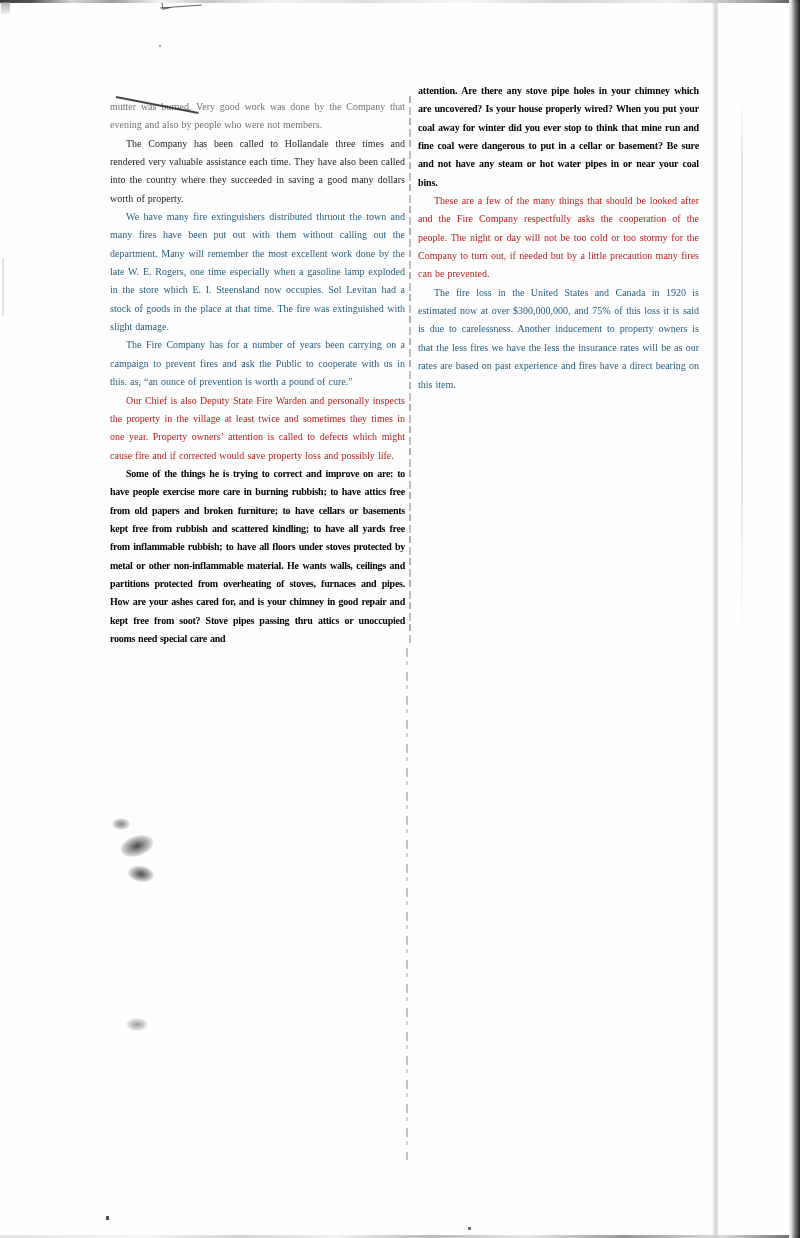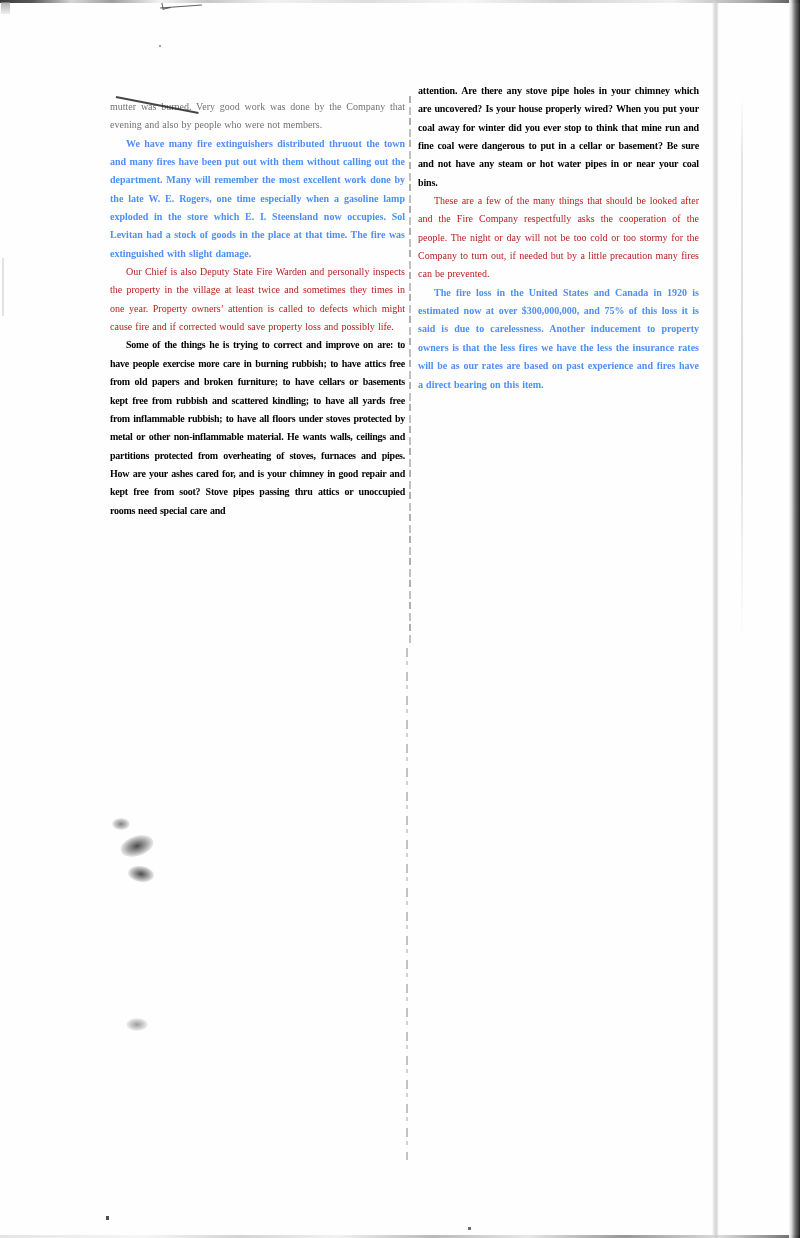--- a/index.html
+++ b/index.html
@@ -111,21 +111,21 @@
 
   .column p {
     margin: 0;
     text-indent: 16px;
     word-spacing: 0.06em;
   }
   .column p.noindent { text-indent: 0; }
 
   
   .ink-faint   { color: #4a4a4a; opacity: .82; font-weight: 400; }
-  .ink-light   { color: #3b82f6; opacity: .90; font-weight: 700; }
+  .ink-light   { color: #0c4a6e; opacity: .90; font-weight: 400; }
   .ink-normal  { color: #232323; font-weight: 400; }
   .ink-medium  { color: #b91c1c; font-weight: 400; }
   .ink-bold    { color: #000000; font-weight: 700; letter-spacing: -0.15px; }
   .ink-heavy   { color: #000000; font-weight: 700; letter-spacing: -0.25px; }
 
   
   .struck-line { color: #4e4e4e; opacity: .8; }
 
   
   .pen-strike {
@@ -203,21 +203,23 @@
   <div class="edge-left-nick"></div>
   <div class="fold-band"></div>
   <div class="fold-band-2"></div>
   <div class="edge-left-line"></div>
 
   <div class="col-rule"></div>
   <div class="col-rule-low"></div>
 
   <div class="column" id="col-left">
     <p class="noindent ink-faint struck-line">mutter was burned. Very good work was done by the Company that evening and also by people who were not members.</p>
+    <p class="ink-normal">The Company has been called to Hollandale three times and rendered very valuable assistance each time. They have also been called into the country where they succeeded in saving a good many dollars worth of property.</p>
     <p class="ink-light">We have many fire extinguishers distributed thruout the town and many fires have been put out with them without calling out the department. Many will remember the most excellent work done by the late W. E. Rogers, one time especially when a gasoline lamp exploded in the store which E. I. Steensland now occupies. Sol Levitan had a stock of goods in the place at that time. The fire was extinguished with slight damage.</p>
+    <p class="ink-light">The Fire Company has for a number of years been carrying on a campaign to prevent fires and ask the Public to cooperate with us in this. as, “an ounce of prevention is worth a pound of cure.”</p>
     <p class="ink-medium">Our Chief is also Deputy State Fire Warden and personally inspects the property in the village at least twice and sometimes they times in one year. Property owners’ attention is called to defects which might cause fire and if corrected would save property loss and possibly life.</p>
     <p class="ink-heavy">Some of the things he is trying to correct and improve on are: to have people exercise more care in burning rubbish; to have attics free from old papers and broken furniture; to have cellars or basements kept free from rubbish and scattered kindling; to have all yards free from inflammable rubbish; to have all floors under stoves protected by metal or other non-inflammable material. He wants walls, ceilings and partitions protected from overheating of stoves, furnaces and pipes. How are your ashes cared for, and is your chimney in good repair and kept free from soot? Stove pipes passing thru attics or unoccupied rooms need special care and</p>
   </div>
 
   <div class="column" id="col-right">
     <p class="noindent ink-bold">attention. Are there any stove pipe holes in your chimney which are uncovered? Is your house properly wired? When you put your coal away for winter did you ever stop to think that mine run and fine coal were dangerous to put in a cellar or basement? Be sure and not have any steam or hot water pipes in or near your coal bins.</p>
     <p class="ink-medium">These are a few of the many things that should be looked after and the Fire Company respectfully asks the cooperation of the people. The night or day will not be too cold or too stormy for the Company to turn out, if needed but by a little precaution many fires can be prevented.</p>
     <p class="ink-light">The fire loss in the United States and Canada in 1920 is estimated now at over $300,000,000, and 75% of this loss it is said is due to carelessness. Another inducement to property owners is that the less fires we have the less the insurance rates will be as our rates are based on past experience and fires have a direct bearing on this item.</p>
   </div>
 

